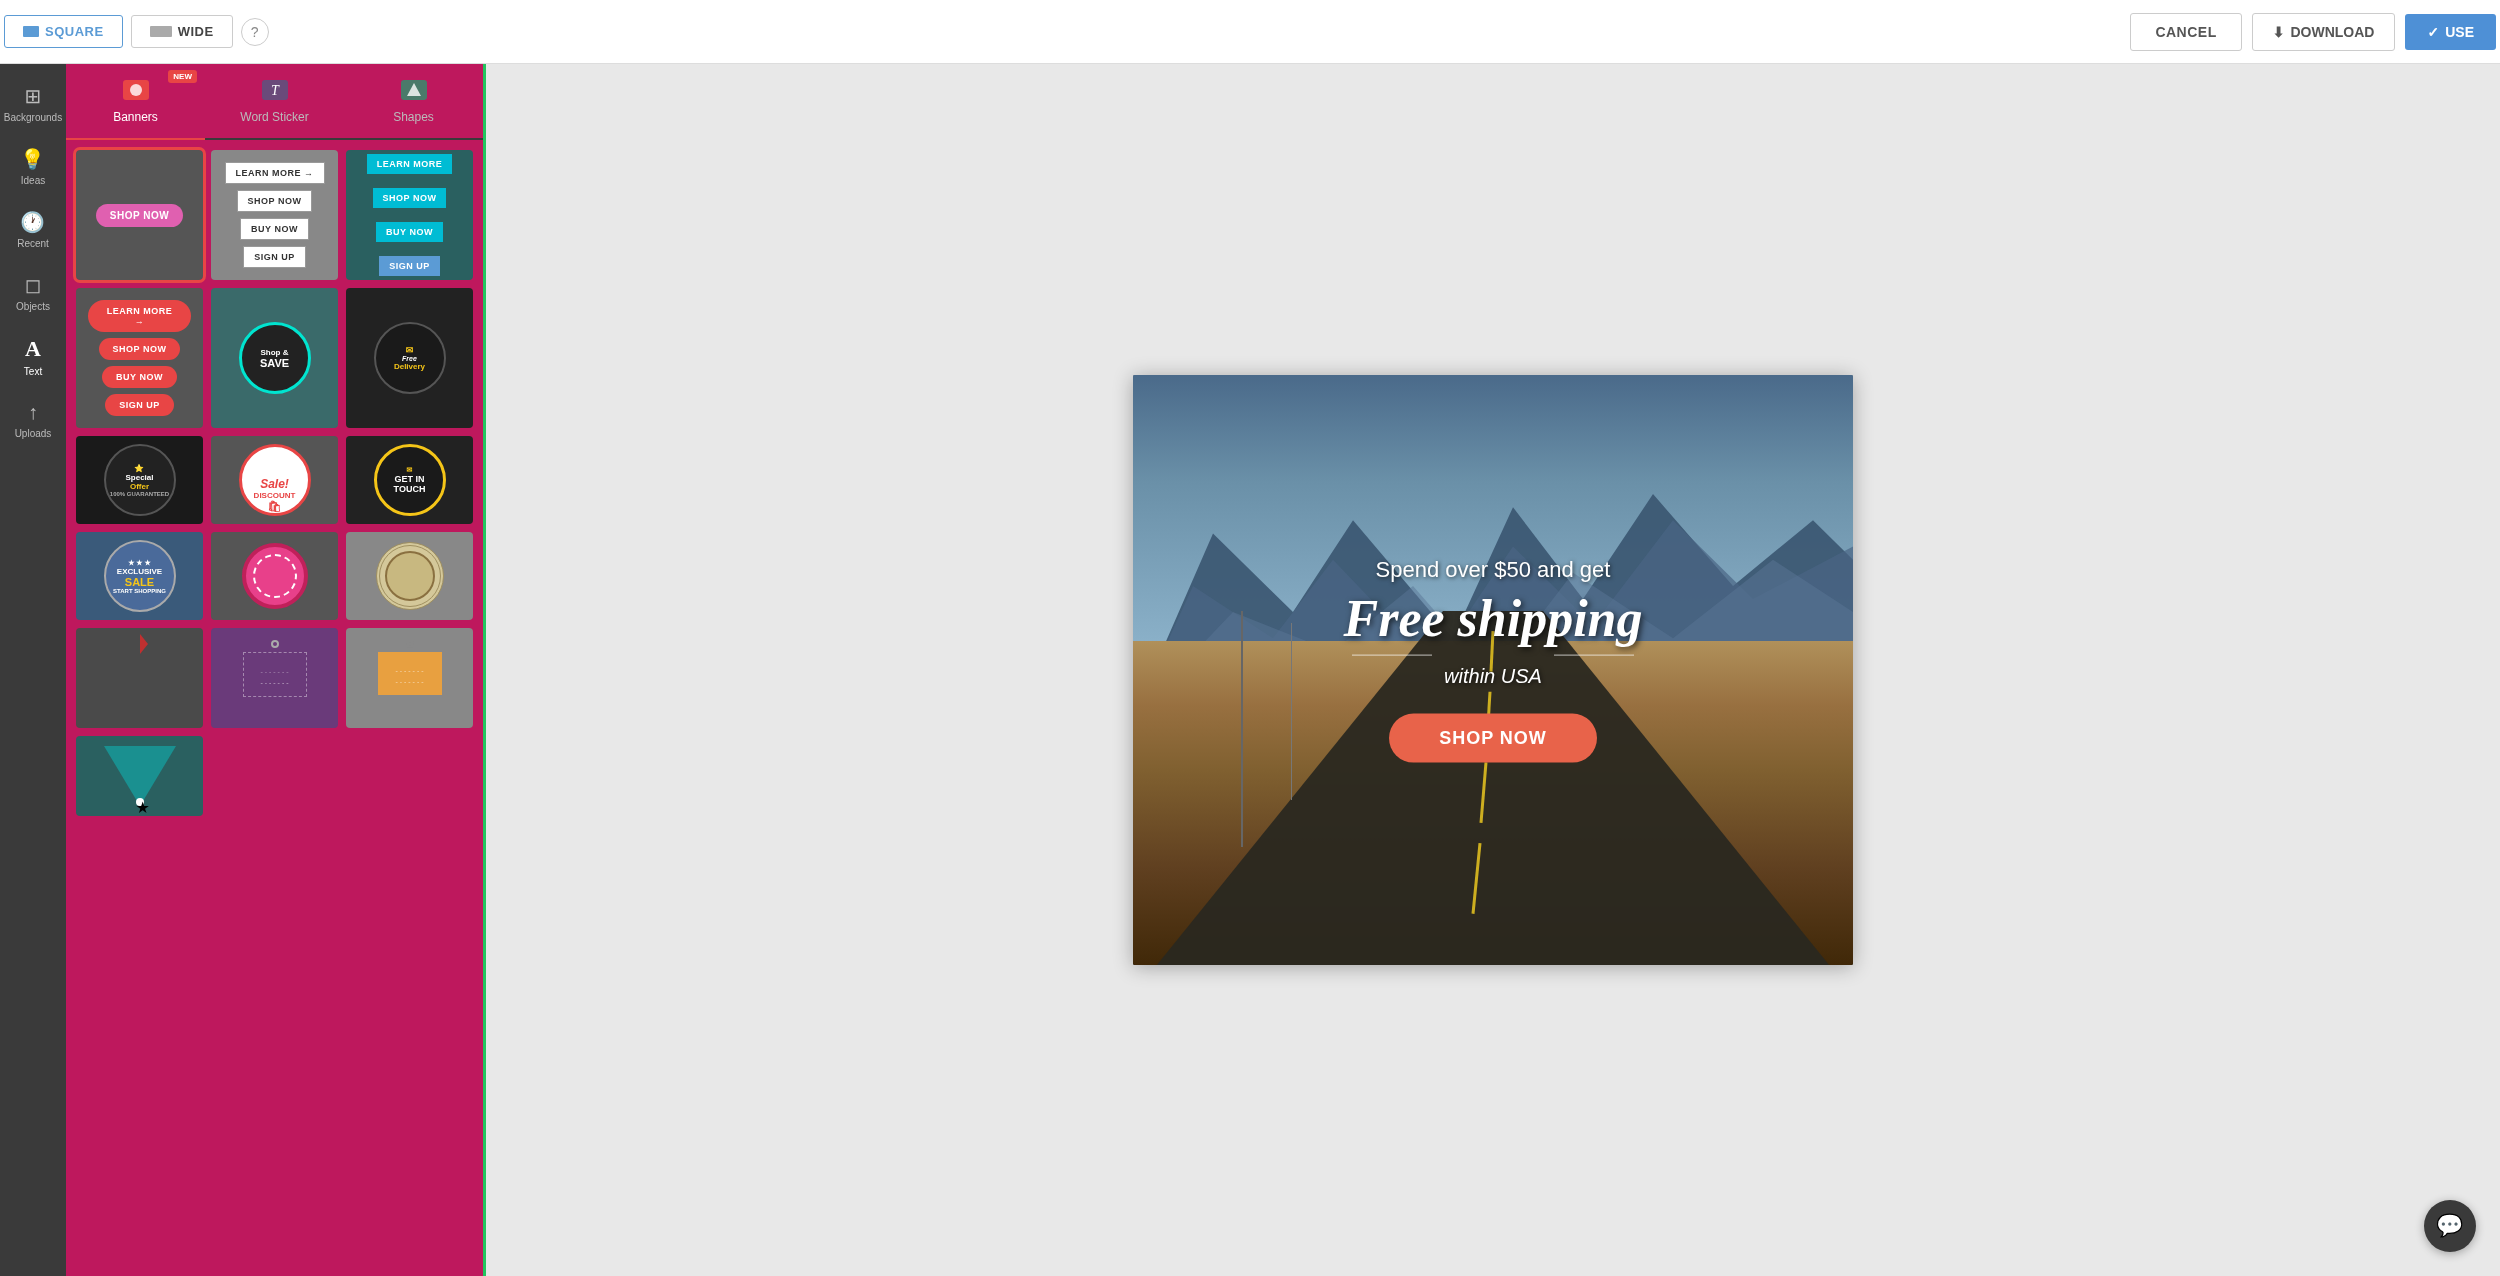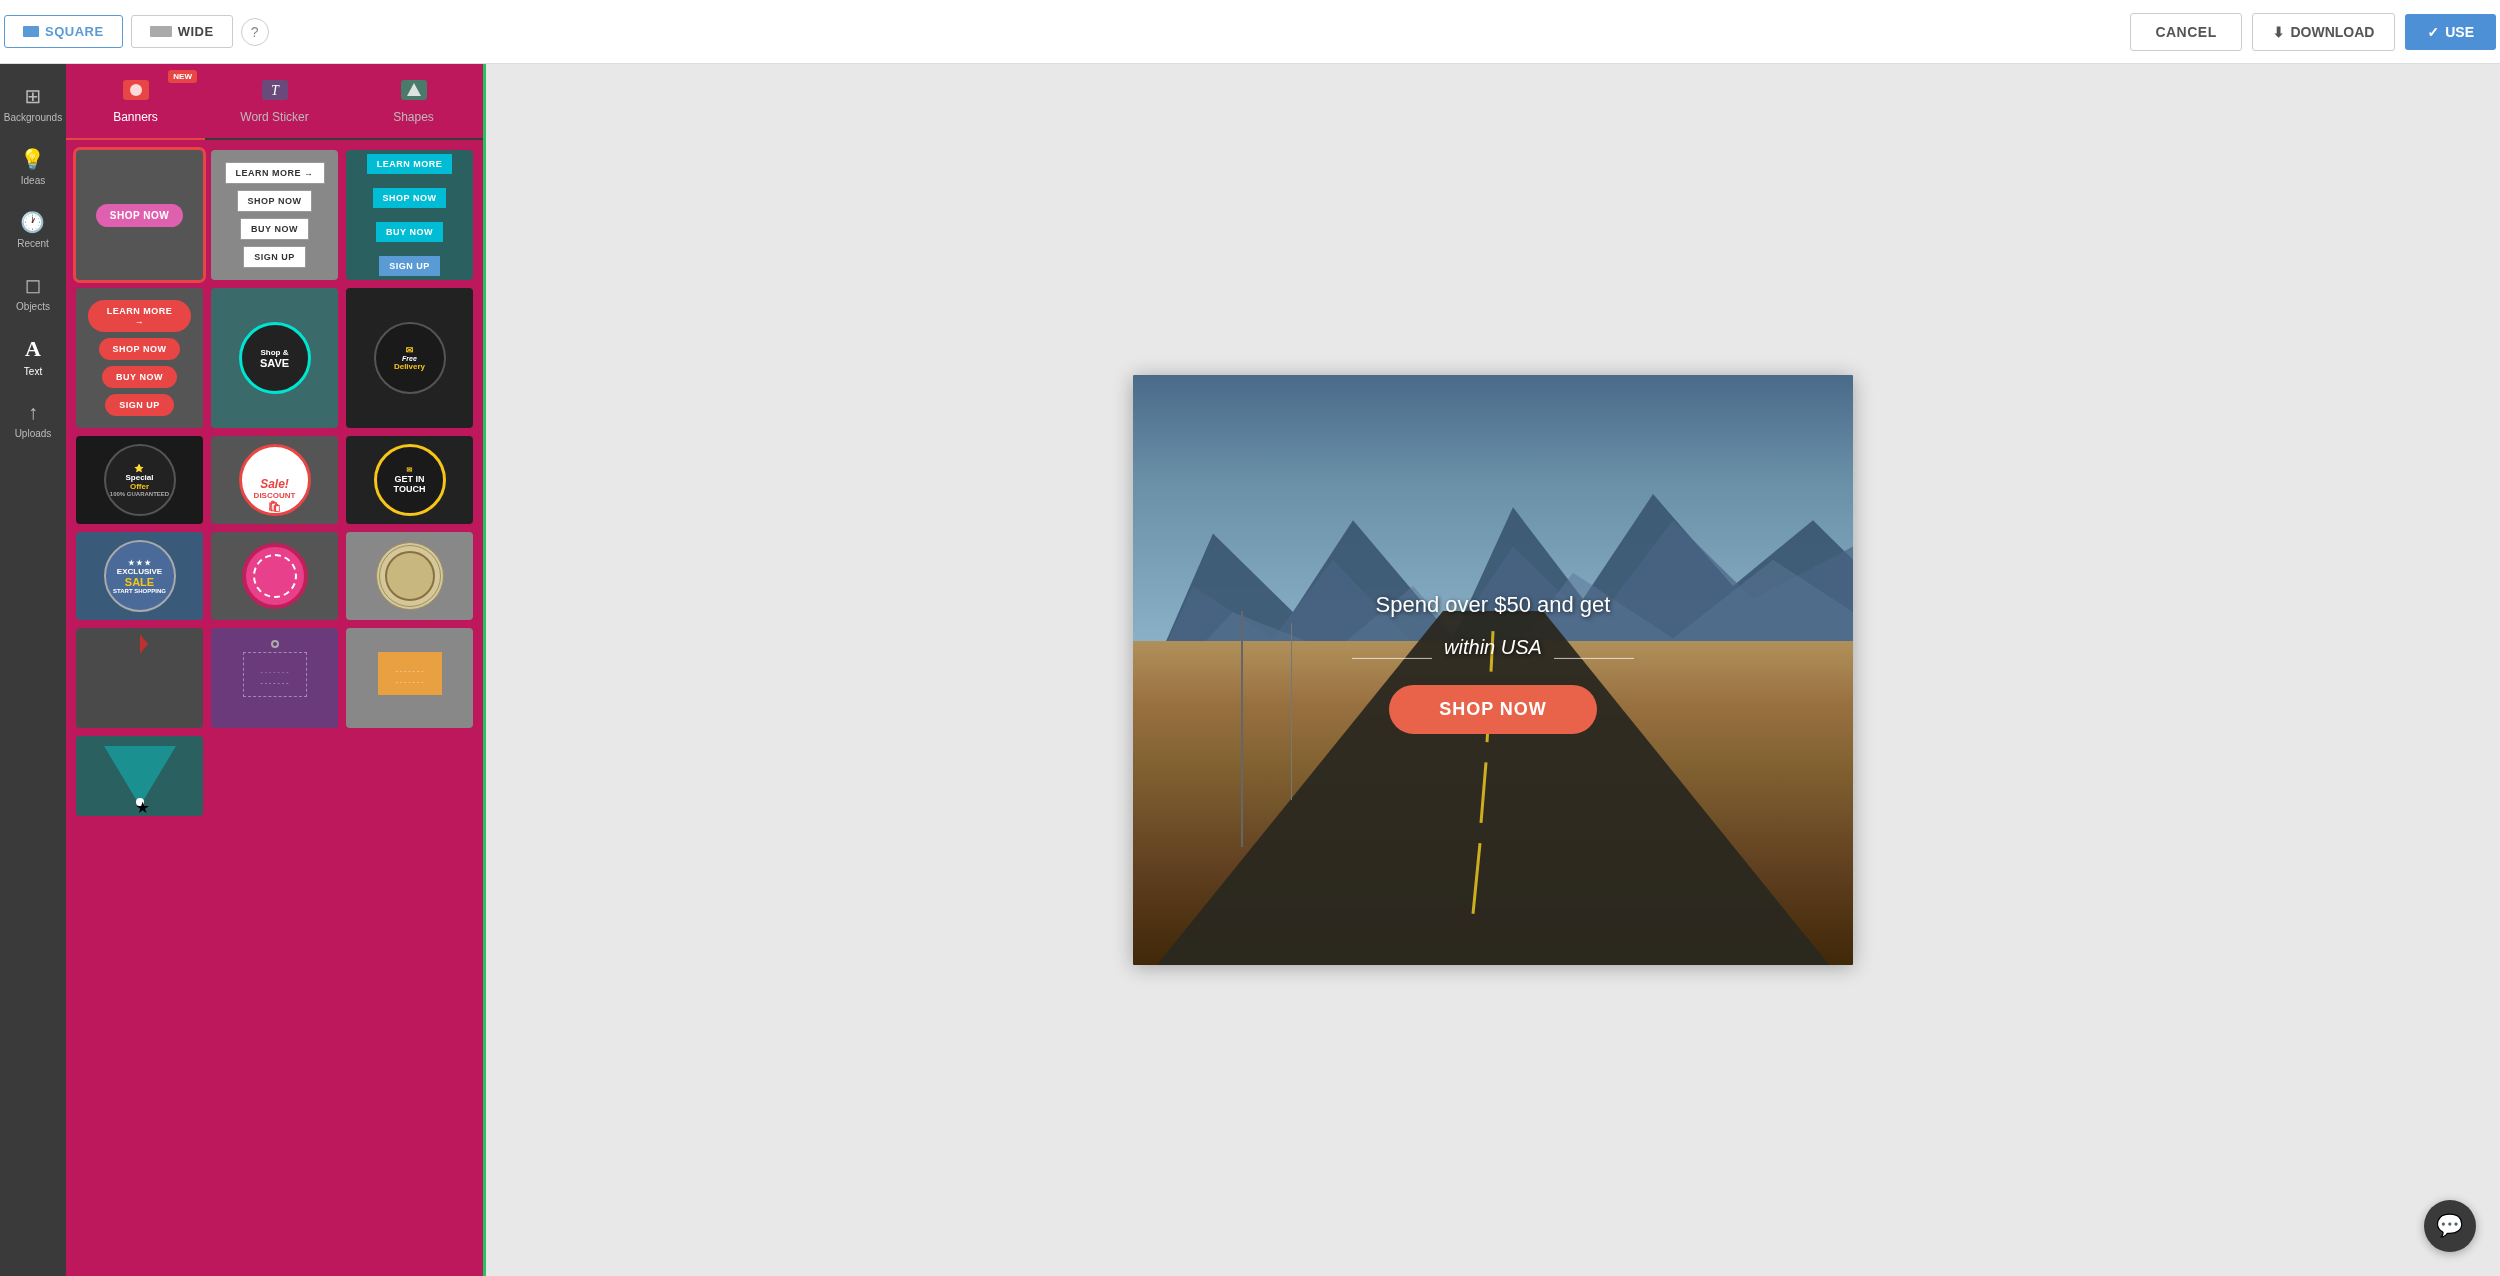--- a/index.html
+++ b/index.html
@@ -102,21 +102,21 @@
         #4a4030 65%, #3a3530 75%, #2a2520 85%, #222018 100%
       );
     }
     .canvas-text-area {
       position: absolute; top: 50%; left: 50%; transform: translate(-50%, -55%);
       text-align: center; color: #fff; width: 85%;
     }
     .canvas-line1 { font-size: 22px; font-weight: 400; text-shadow: 1px 1px 4px rgba(0,0,0,0.7); margin-bottom: 7px; }
     .canvas-line2 { font-size: 52px; font-style: italic; font-weight: 700; font-family: Georgia, serif; text-shadow: 2px 2px 6px rgba(0,0,0,0.7); line-height: 1.1; }
     .canvas-line3 { font-size: 20px; font-style: italic; margin-top: 10px; text-shadow: 1px 1px 4px rgba(0,0,0,0.7); }
-    .canvas-divider { display: flex; align-items: flex-end; justify-content: center; gap: 12px; margin: 8px 0; }
+    .canvas-divider { display: flex; align-items: flex-start; justify-content: center; gap: 12px; margin: 8px 0; }
     .canvas-divider-line { width: 80px; height: 1px; background: rgba(255,255,255,0.7); }
     .canvas-shop-btn {
       display: inline-block; margin-top: 18px; padding: 14px 50px; border-radius: 30px;
       background: #e8634a; color: #fff; font-size: 18px; font-weight: 700; letter-spacing: 1px;
       text-shadow: none; cursor: pointer; border: none;
     }
 
     
     .chat-bubble {
       position: fixed; bottom: 24px; right: 24px; width: 52px; height: 52px; border-radius: 50%;
@@ -368,20 +368,21 @@
           <line x1="353" y1="150" x2="348" y2="210" stroke="#f5d020" stroke-width="3" opacity="0.8"></line>
           <line x1="347" y1="230" x2="340" y2="300" stroke="#f5d020" stroke-width="3" opacity="0.8"></line>
         </svg>
 
         <div style="position:absolute; top:40%; left:15%; width:2px; height:40%; background:#666;"></div>
         <div style="position:absolute; top:42%; left:22%; width:1px; height:30%; background:#777;"></div>
       </div>
 
       <div class="canvas-text-area">
         <div class="canvas-line1">Spend over $50 and get</div>
+        <div class="canvas-line2">Free shipping</div>
         <div class="canvas-divider">
           <div class="canvas-divider-line"></div>
           <div class="canvas-line3">within USA</div>
           <div class="canvas-divider-line"></div>
         </div>
         <button class="canvas-shop-btn" style="background: rgb(232, 99, 74);">SHOP NOW</button>
       </div>
     </div>
   </div>
 </div>

